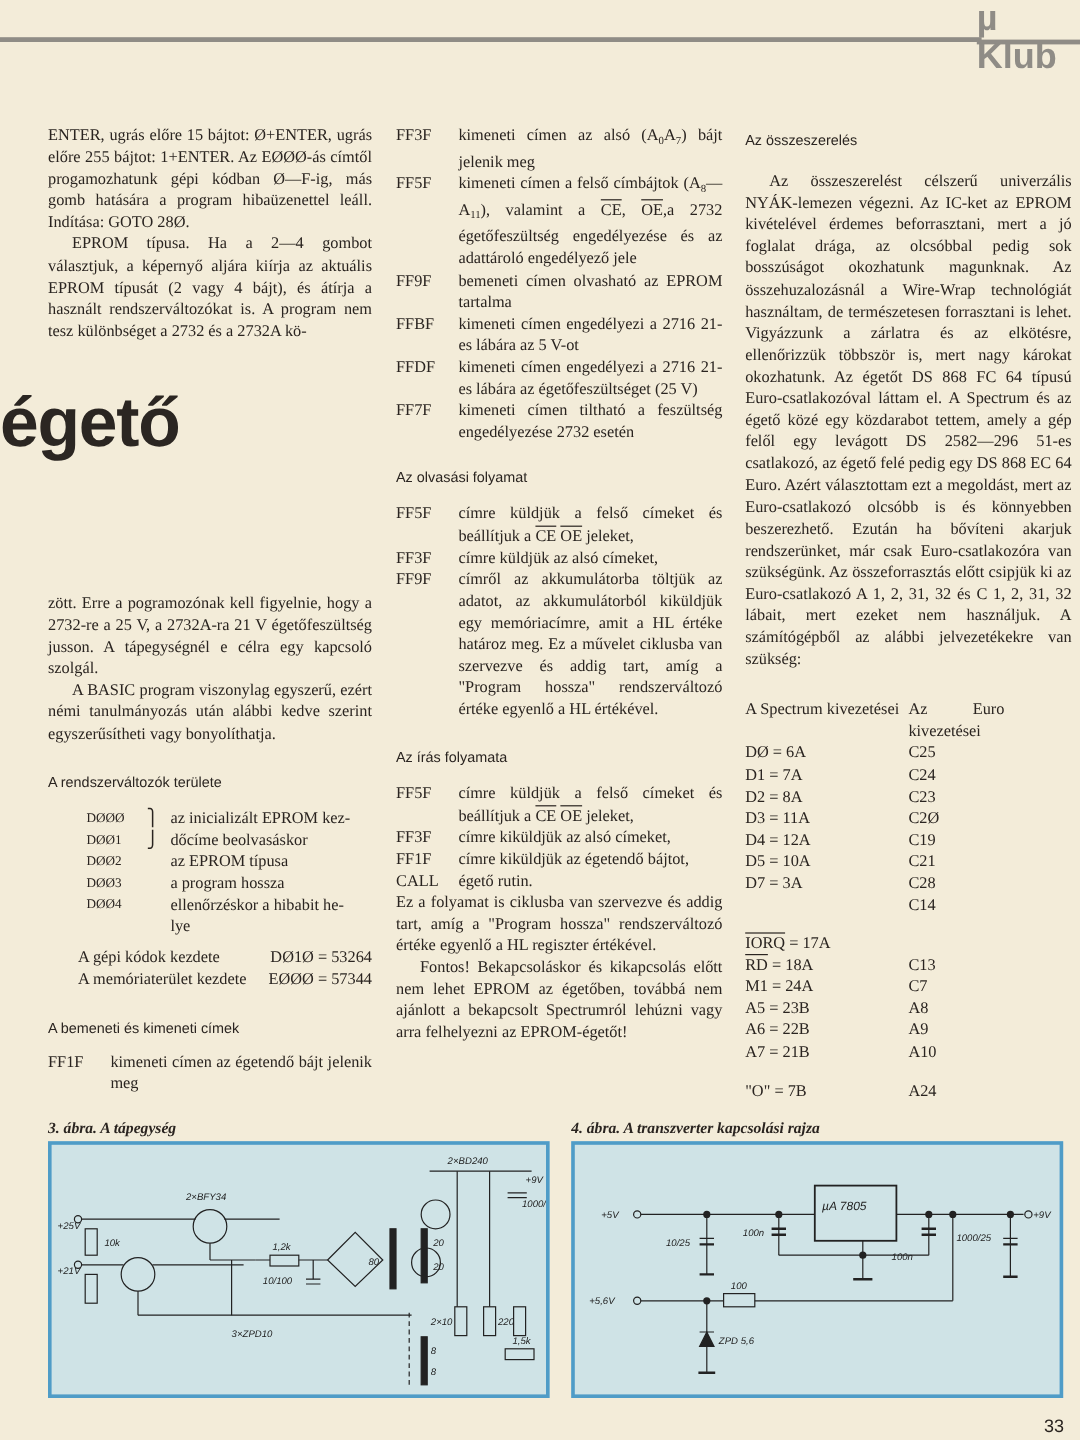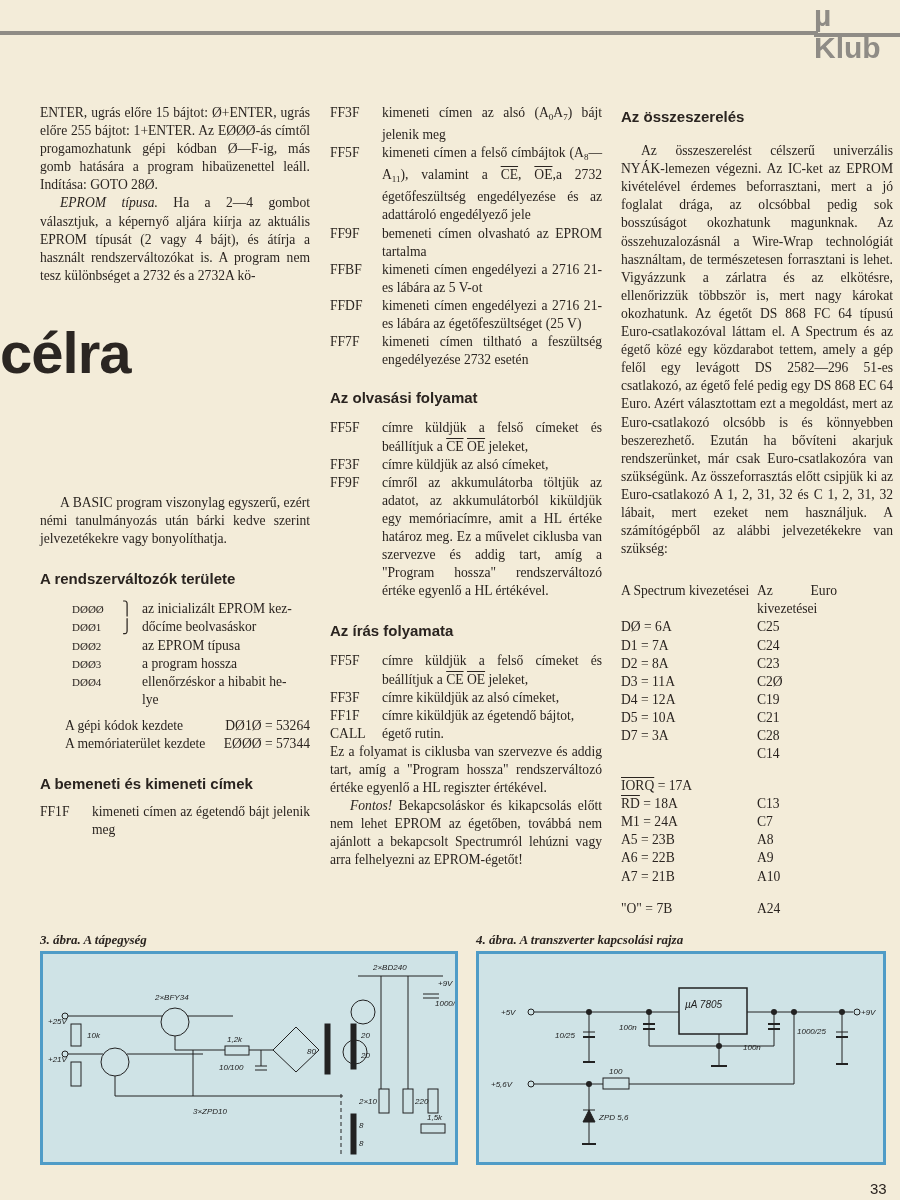--- a/index.html
+++ b/index.html
@@ -16,34 +16,34 @@
   .brand {
     position:absolute; left:814px; top:0px;
     font-family:"Liberation Sans", sans-serif; font-weight:bold;
     font-size:30px; color:#8f8c86; letter-spacing:0px;
     border-bottom:4px solid #8f8c86; line-height:32px; height:33px;
   }
   .col { position:absolute; font-size:13.6px; line-height:18.1px; text-align:justify; }
   .col p { margin:0; }
   .indent { text-indent:20px; }
   .h2 {
-    font-family:"Liberation Sans", sans-serif; font-weight:bold;
-    font-size:15px; margin:0; color:#2a2420;
+    font-family:"Liberation Sans", sans-serif; font-weight:normal;
+    font-size:12px; margin:0; color:#2a2420;
   }
   .big-title {
     position:absolute; left:0; top:318px;
     font-family:"Liberation Sans", sans-serif; font-weight:bold;
     font-size:58px; letter-spacing:-1px; color:#2b2622; line-height:70px;
   }
   .deflist .row { display:flex; }
   .deflist .term { width:52px; flex:0 0 52px; }
   .deflist .def { flex:1; text-align:justify; }
   .over { text-decoration:overline; }
   .sub { font-size:9px; vertical-align:-3px; }
-  .it { font-style:italic; }
+  .it { }
   .sysvars .row { display:flex; }
   .sysvars .addr { width:82px; padding-left:32px; box-sizing:border-box; font-size:11px; }
   .sysvars .brace { width:8px; }
   .addrs .row { display:flex; justify-content:space-between; padding-left:25px; }
   .pin-table .row { display:flex; }
   .pin-table .c1 { width:136px; }
   .fig-caption {
     position:absolute; font-style:italic; font-weight:bold; font-size:13px;
   }
   .fig {
@@ -54,29 +54,30 @@
     font-family:"Liberation Sans", sans-serif; font-size:15px;
   }
   svg text { font-family:"Liberation Sans", sans-serif; font-style:italic; font-size:8px; fill:#222; }
 </style>
 </head>
 <body>
 
 <div class="topbar"></div>
 <div class="brand">µ Klub</div>
 
-<div class="big-title">célra</div>
+<div class="big-title">égető</div>
 
 <div class="col" style="left:40px; top:104px; width:270px;">
   <p>ENTER, ugrás előre 15 bájtot: Ø+ENTER, ugrás előre 255 bájtot: 1+ENTER. Az EØØØ-ás címtől progamozhatunk gépi kódban Ø—F-ig, más gomb hatására a program hibaüzenettel leáll. Indítása: GOTO 28Ø.</p>
   <p class="indent"><span class="it">EPROM típusa.</span><span> Ha a 2—4 gombot választjuk, a képernyő aljára kiírja az aktuális EPROM típusát (2 vagy 4 bájt), és átírja a használt rendszerváltozókat is. A program nem tesz különbséget a 2732 és a 2732A kö-</span></p>
 </div>
 
 <div class="col" style="left:40px; top:494px; width:270px;">
-  <p class="indent">A BASIC program viszonylag egyszerű, ezért némi tanulmányozás után bárki kedve szerint jelvezetékekre vagy bonyolíthatja.</p>
+  <p>zött. Erre a pogramozónak kell figyelnie, hogy a 2732-re a 25 V, a 2732A-ra 21 V égetőfeszültség jusson. A tápegységnél e célra egy kapcsoló szolgál.</p>
+  <p class="indent">A BASIC program viszonylag egyszerű, ezért némi tanulmányozás után alábbi kedve szerint egyszerűsítheti vagy bonyolíthatja.</p>
   <div style="height:22px"></div>
   <h2 class="h2">A rendszerváltozók területe</h2>
   <div style="height:12px"></div>
   <div class="sysvars">
     <div class="row">
         <span class="addr">DØØØ</span>
         <span class="brace">⎫</span>
         <span style="padding-left:12px">az inicializált EPROM kez-</span>
       </div>
     <div class="row">

